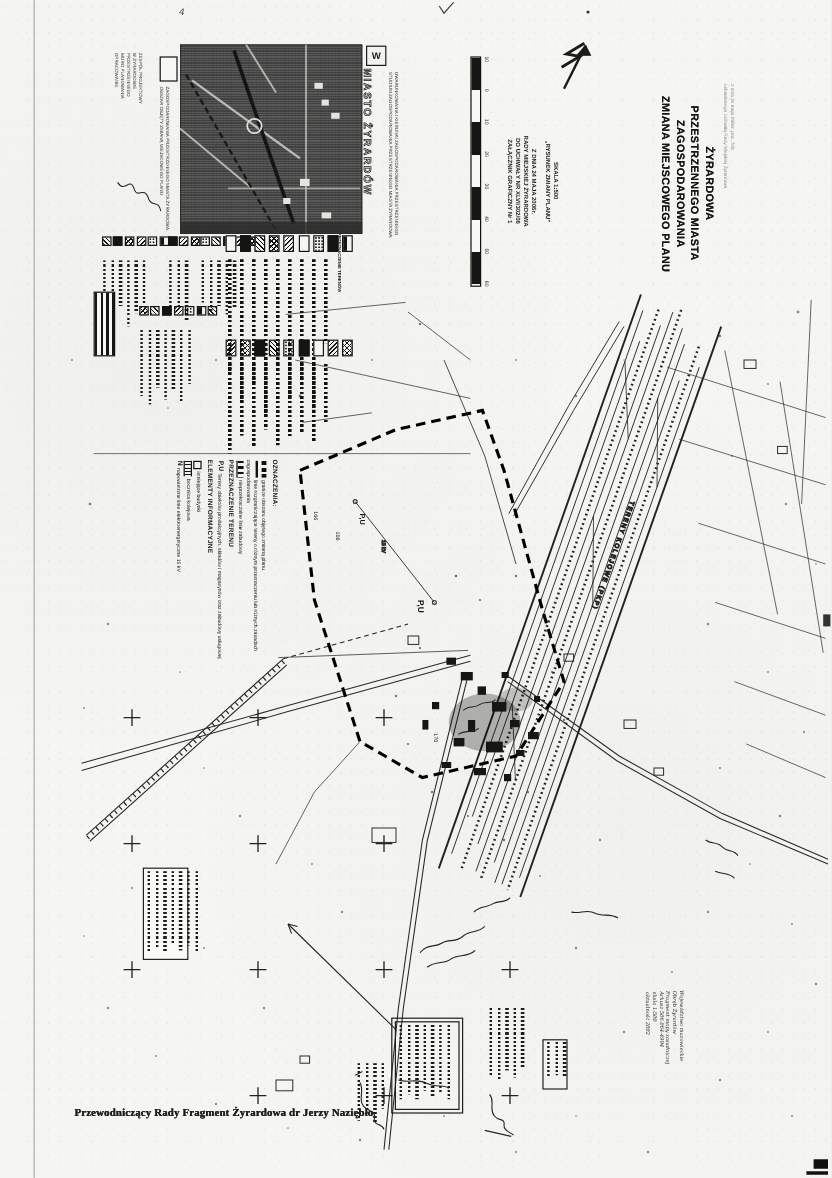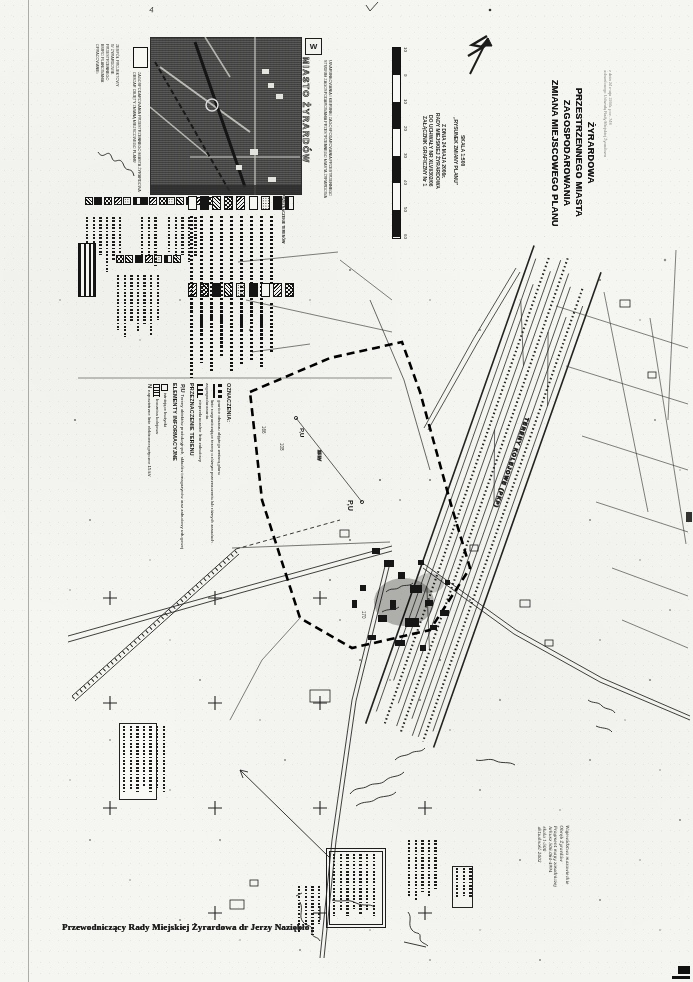--- a/index.html
+++ b/index.html
@@ -464,15 +464,15 @@
 
   <div class="abs vrl metadata">
     <div>Województwo mazowieckie</div>
     <div>Obręb Żyrardów</div>
     <div>Fragment mapy zasadniczej</div>
     <div>Arkusz 506.064-4994</div>
     <div>skala 1:500</div>
     <div>aktualność 2002</div>
   </div>
 
-  <div class="abs caption">Przewodniczący Rady Miejskiej Żyrardowa dr Jerzy Naziębło</div>
+  <div class="abs caption">Przewodniczący Rady Fragment Żyrardowa dr Jerzy Naziębło</div>
 
 </div>
 
 </body></html>

